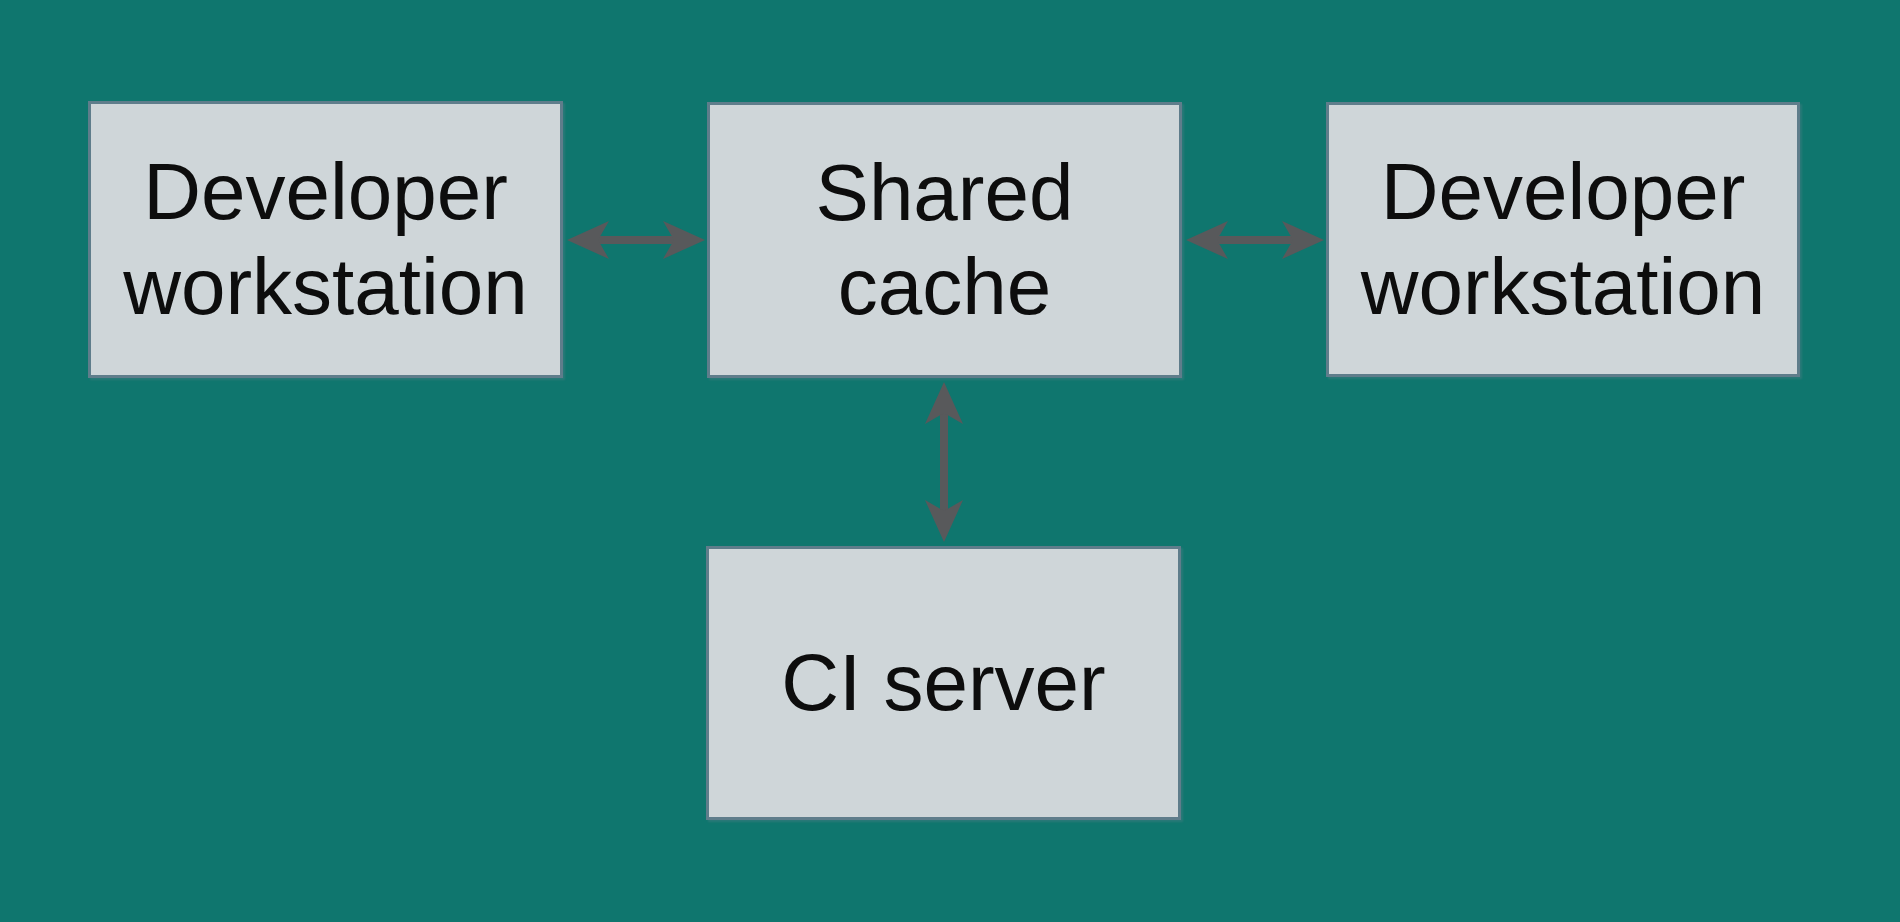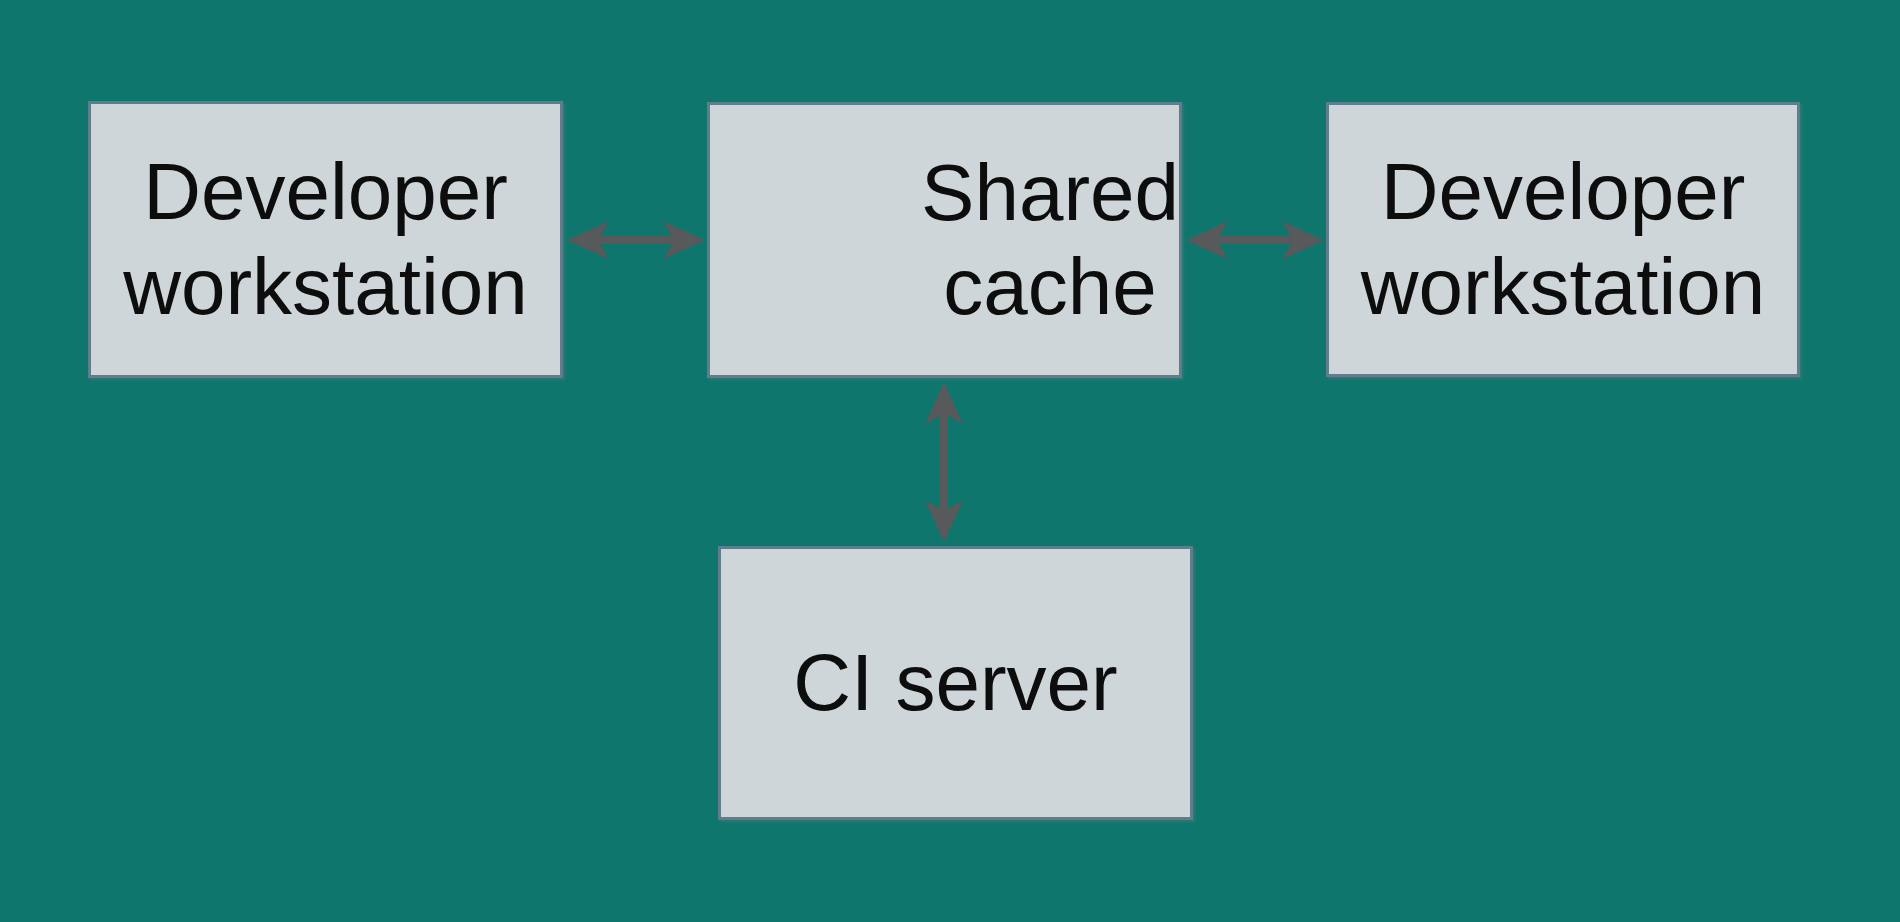--- a/index.html
+++ b/index.html
@@ -27,23 +27,23 @@
     text-align: center;
   }
   .node-label {
     white-space: pre-line;
     font-size: 80px;
     line-height: 1.18;
     color: #0d0d0d;
     letter-spacing: 0px;
   }
   .node-dev-left   { left: 88px;   top: 101px; width: 475px; height: 277px; }
-  .node-shared     { left: 707px;  top: 102px; width: 475px; height: 276px; justify-content: flex-end; }
+  .node-shared     { left: 707px;  top: 102px; width: 475px; height: 276px; }
   .node-dev-right  { left: 1326px; top: 102px; width: 474px; height: 275px; }
-  .node-ci-server  { left: 706px;  top: 546px; width: 475px; height: 274px; margin-left: 12px; }
+  .node-ci-server  { left: 706px;  top: 546px; width: 475px; height: 274px; }
   .edges-layer {
     position: absolute;
     left: 0;
     top: 0;
     width: 1900px;
     height: 922px;
     pointer-events: none;
   }
   .edges-layer line {
     stroke: #58595b;

